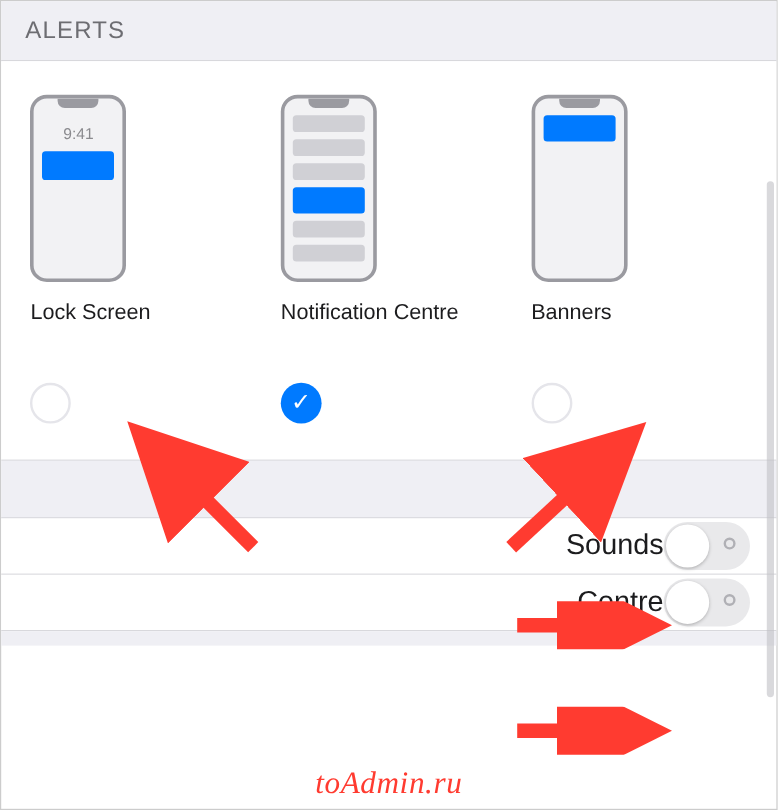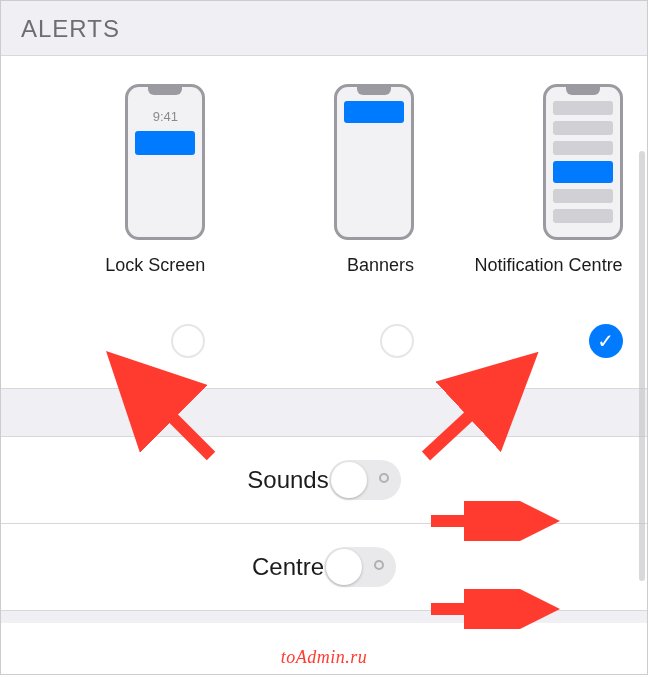--- a/index.html
+++ b/index.html
@@ -14,36 +14,36 @@
   .frame {
     border: 1px solid #ccc;
     width: 648px;
     height: 675px;
     position: relative;
     background: #fff;
   }
   .section-header {
     background: #efeff4;
     color: #6d6d72;
-    font-size: 24px;
+    font-size: 20px;
     letter-spacing: 1px;
     padding: 14px 24px 12px 20px;
     border-bottom: 1px solid #d8d8dc;
   }
   .alerts-panel {
     background: #fff;
     padding: 28px 10px 30px 10px;
     display: flex;
     justify-content: space-around;
     border-bottom: 1px solid #d8d8dc;
   }
   .alert-option {
     display: flex;
     flex-direction: column;
-    align-items: flex-end;
+    align-items: flex-start;
     width: 180px;
   }
   .phone {
     width: 80px;
     height: 156px;
     border: 3px solid #9a9aa0;
     border-radius: 14px;
     position: relative;
     background: #f2f2f4;
     overflow: hidden;
@@ -103,22 +103,22 @@
     line-height: 1;
   }
   .gap {
     background: #efeff4;
     height: 48px;
     border-bottom: 1px solid #d8d8dc;
   }
   .row {
     display: flex;
     align-items: center;
-    justify-content: center;
-    padding: 23px 22px;
+    justify-content: flex-end;
+    padding: 3px 22px;
     border-bottom: 1px solid #d8d8dc;
     background: #fff;
   }
   .row-label {
     font-size: 24px;
     color: #1c1c1e;
   }
   .toggle {
     width: 72px; height: 40px;
     background: #e9e9eb;
@@ -158,21 +158,21 @@
   
   .arrow {
     position: absolute;
     pointer-events: none;
   }
   .watermark {
     position: absolute;
     bottom: 6px;
     left: 50%;
     transform: translateX(-50%);
-    font-size: 18px;
+    font-size: 26px;
     color: #ff3b30;
     font-family: Georgia, "Times New Roman", serif;
     font-style: italic;
     letter-spacing: .5px;
   }
 </style>
 </head>
 <body>
 
 <div class="frame">
@@ -181,31 +181,20 @@
 
   <div class="alerts-panel">
 
     <div class="alert-option">
       <div class="phone">
         <div class="notch"></div>
         <div class="time">9:41</div>
         <div class="bar blue" style="top:44px;height:24px;"></div>
       </div>
       <div class="alert-label">Lock Screen</div>
-      <div class="check-row">
-        <div class="check-circle unchecked"></div>
-      </div>
-    </div>
-
-    <div class="alert-option">
-      <div class="phone">
-        <div class="notch"></div>
-        <div class="bar blue" style="top:14px;height:22px;"></div>
-      </div>
-      <div class="alert-label">Banners</div>
       <div class="check-row">
         <div class="check-circle unchecked"></div>
       </div>
     </div>
 
     <div class="alert-option">
       <div class="phone">
         <div class="notch"></div>
         <div class="bar grey" style="top:14px;"></div>
         <div class="bar grey" style="top:34px;"></div>
@@ -215,20 +204,31 @@
         <div class="bar grey" style="top:122px;"></div>
       </div>
       <div class="alert-label">Notification Centre</div>
       <div class="check-row">
         <div class="check-circle checked">
           <span class="checkmark">✓</span>
         </div>
       </div>
     </div>
 
+    <div class="alert-option">
+      <div class="phone">
+        <div class="notch"></div>
+        <div class="bar blue" style="top:14px;height:22px;"></div>
+      </div>
+      <div class="alert-label">Banners</div>
+      <div class="check-row">
+        <div class="check-circle unchecked"></div>
+      </div>
+    </div>
+
   </div>
 
   <div class="gap"></div>
 
   <div class="row">
     <div class="row-label">Sounds</div>
     <div class="toggle off">
       <div class="toggle-knob"></div>
       <div class="dot"></div>
     </div>

